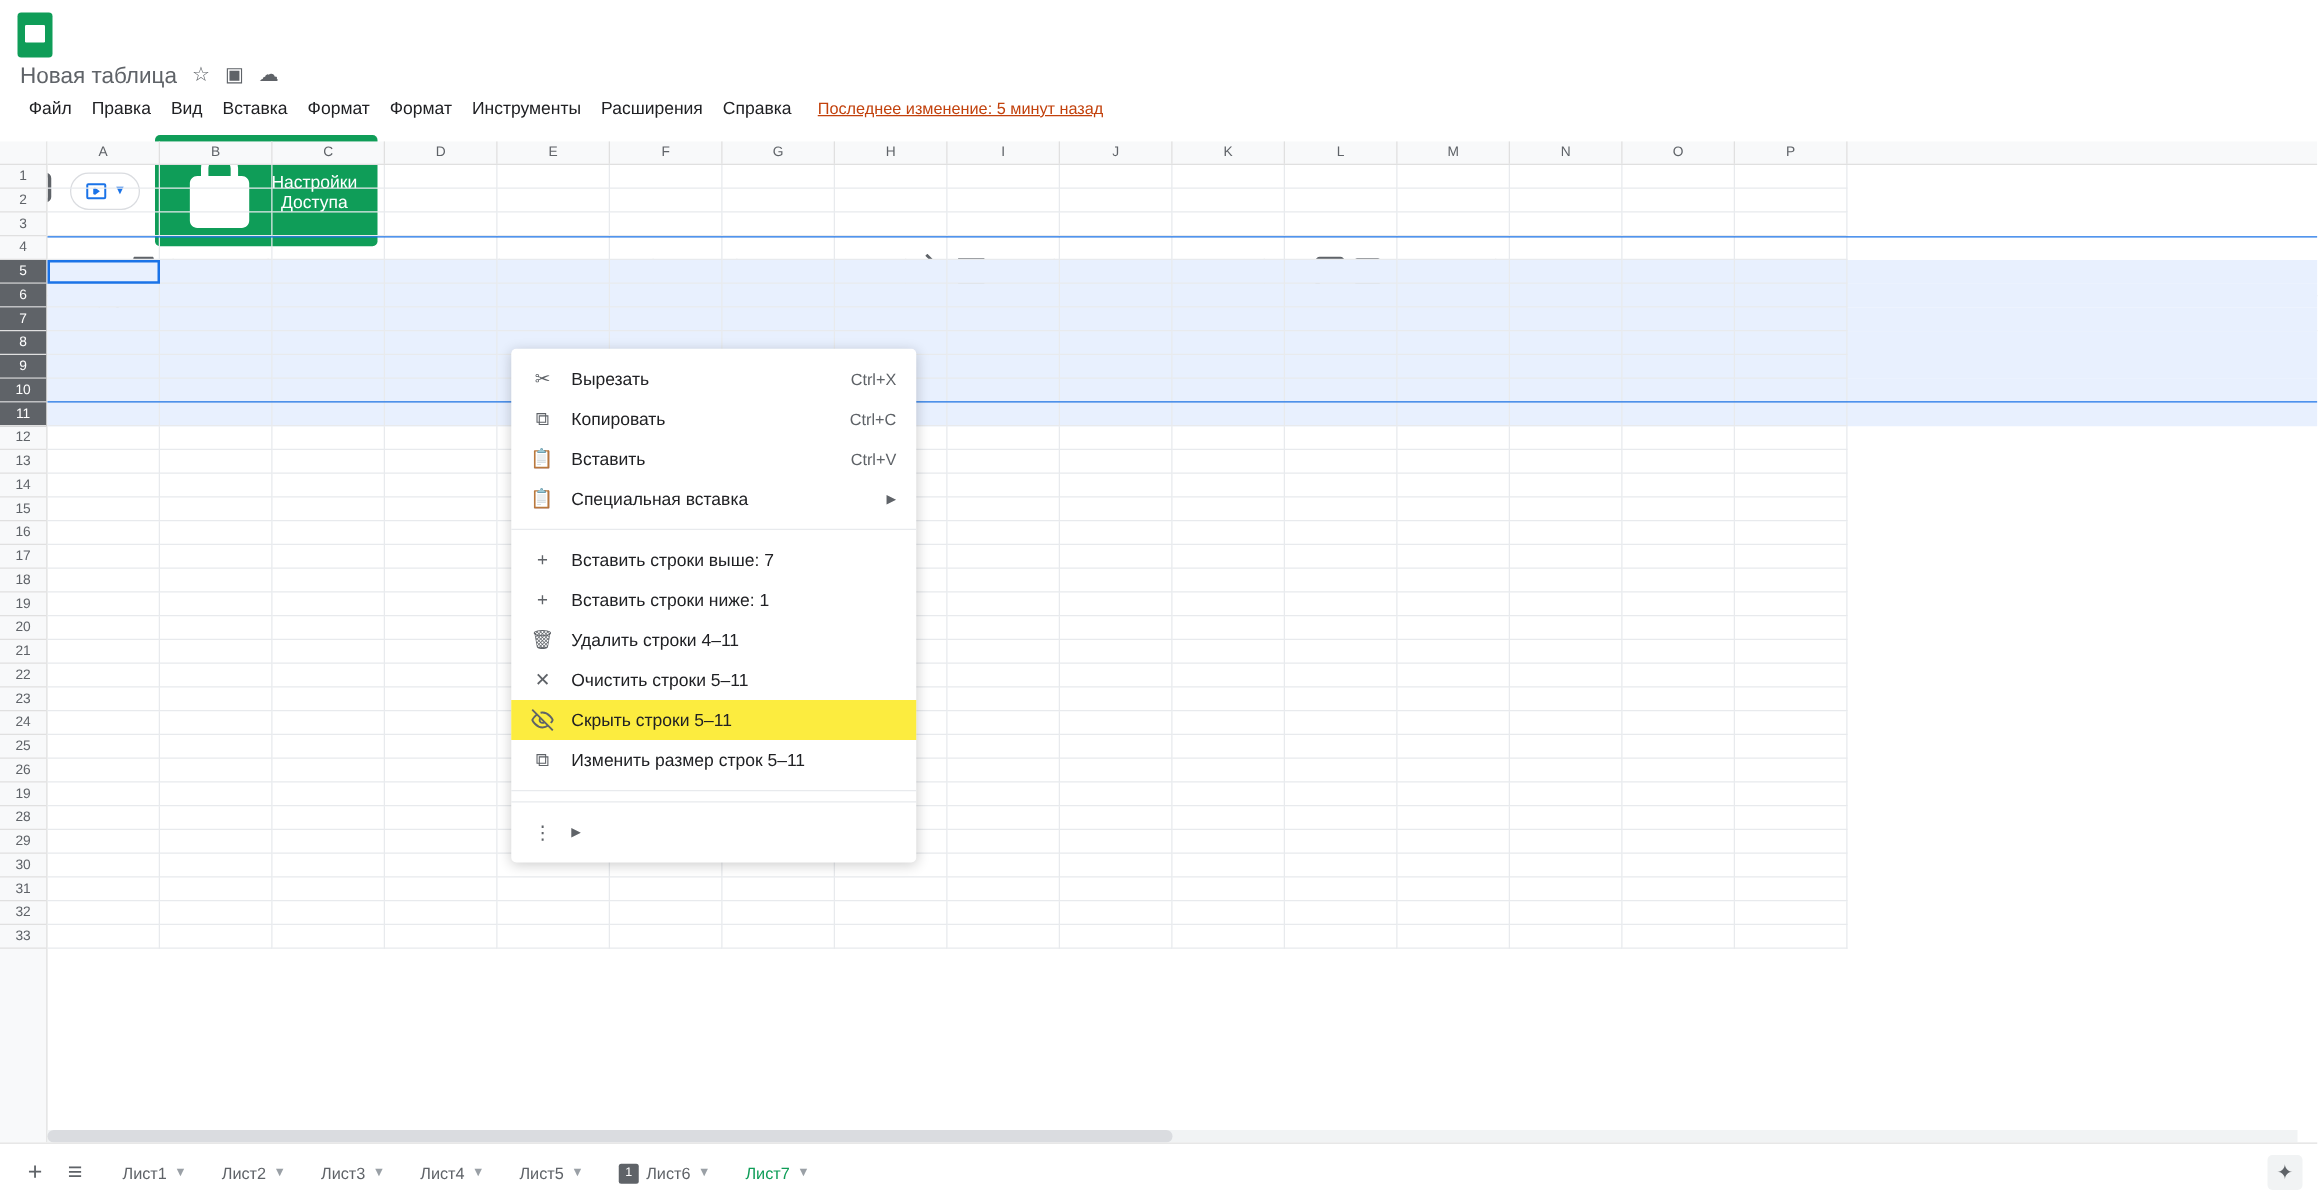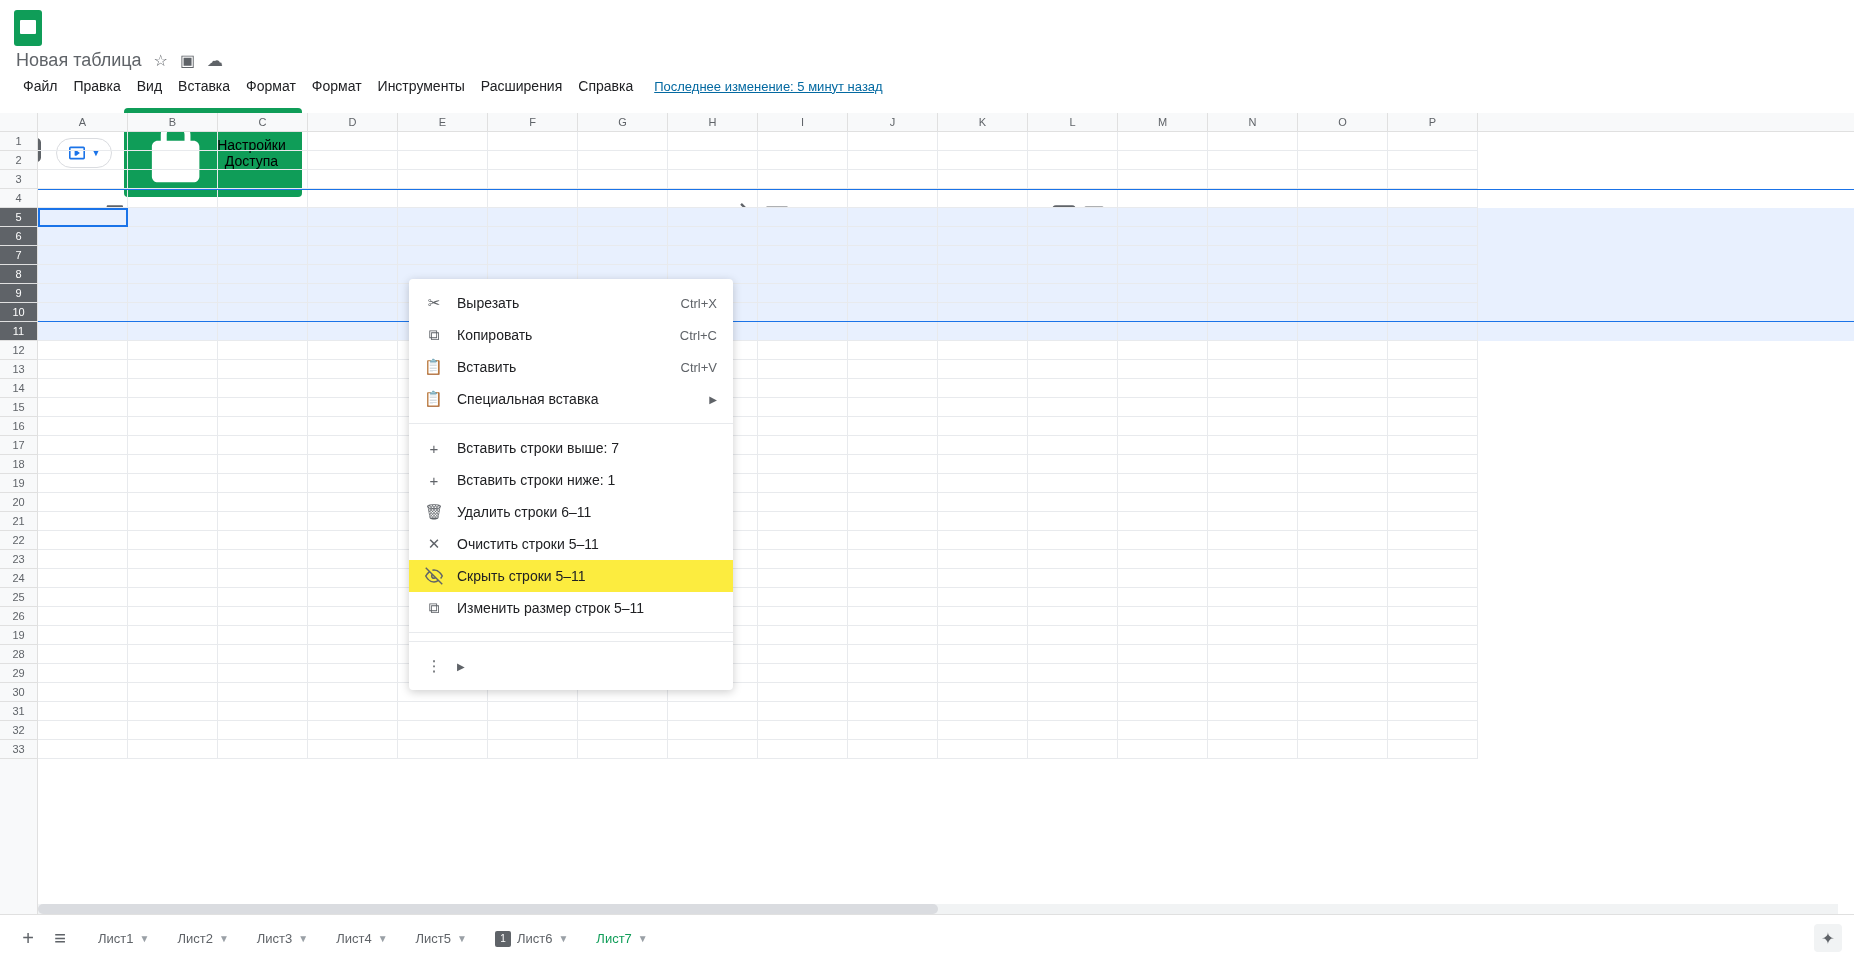--- a/index.html
+++ b/index.html
@@ -9,25 +9,25 @@
 .logo { width: 40px; height: 40px; display: flex; align-items: center; justify-content: center; }
 .logo-box { width: 28px; height: 36px; background: #0f9d58; border-radius: 3px; position: relative; }
 .logo-box::after { content: ''; position: absolute; top: 10px; left: 6px; right: 6px; height: 14px; background: #fff; border-radius: 1px; }
 .title-area { flex: 1; padding-left: 8px; }
 .title-row { display: flex; align-items: center; gap: 12px; height: 24px; }
 .doc-title { font-size: 18px; color: #5f6368; }
 .title-icons { display: flex; gap: 12px; color: #5f6368; }
 .title-icons span { cursor: pointer; font-size: 16px; }
 .menu-row { display: flex; gap: 2px; align-items: center; height: 28px; }
 .menu-item { padding: 4px 7px; font-size: 14px; color: #202124; cursor: pointer; border-radius: 4px; }
-.last-edit { font-size: 13px; color: #0369a1; text-decoration: underline; margin-left: 12px; cursor: pointer; }
+.last-edit { font-size: 13px; color: #c2410c; text-decoration: underline; margin-left: 12px; cursor: pointer; }
 .header-right { display: flex; align-items: center; gap: 12px; padding-top: 8px; }
 .icon-btn { width: 36px; height: 36px; display: flex; align-items: center; justify-content: center; color: #5f6368; cursor: pointer; border-radius: 50%; font-size: 20px; }
 .present-btn { display: flex; align-items: center; border: 1px solid #dadce0; border-radius: 18px; padding: 6px 10px; cursor: pointer; color: #1a73e8; gap: 4px; }
-.share-btn { background: #0f9d58; color: #000000; border: none; border-radius: 4px; padding: 9px 16px; font-size: 14px; font-weight: 500; cursor: pointer; display: flex; align-items: center; gap: 6px; }
+.share-btn { background: #0f9d58; color: #ffffff; border: none; border-radius: 4px; padding: 9px 16px; font-size: 14px; font-weight: 500; cursor: pointer; display: flex; align-items: center; gap: 6px; }
 
 .toolbar { height: 40px; border-bottom: 1px solid #e0e0e0; display: flex; align-items: center; padding: 0 12px; gap: 2px; }
 .tb-btn { width: 28px; height: 28px; display: flex; align-items: center; justify-content: center; color: #5f6368; cursor: pointer; border-radius: 2px; font-size: 15px; }
 .tb-sep { width: 1px; height: 20px; background: #e0e0e0; margin: 0 6px; }
 .tb-select { display: flex; align-items: center; padding: 4px 6px; color: #5f6368; font-size: 13px; cursor: pointer; border-radius: 2px; gap: 4px; }
 .tb-font { width: 80px; overflow: hidden; text-overflow: ellipsis; white-space: nowrap; }
 .tb-right { margin-left: auto; }
 
 .formula-bar { height: 28px; border-bottom: 1px solid #e0e0e0; display: flex; align-items: center; }
 .name-box { width: 80px; height: 100%; border-right: 1px solid #e0e0e0; display: flex; align-items: center; padding: 0 8px; font-size: 13px; color: #202124; }
@@ -923,21 +923,21 @@
   <div class="ctx-item">
     <span class="ctx-icon">+</span>
     <span class="ctx-label">Вставить строки выше: 7</span>
   </div>
   <div class="ctx-item">
     <span class="ctx-icon">+</span>
     <span class="ctx-label">Вставить строки ниже: 1</span>
   </div>
   <div class="ctx-item">
     <span class="ctx-icon">🗑</span>
-    <span class="ctx-label">Удалить строки 6–11</span>
+    <span class="ctx-label">Удалить строки 4–11</span>
   </div>
   <div class="ctx-item">
     <span class="ctx-icon">✕</span>
     <span class="ctx-label">Очистить строки 5–11</span>
   </div>
   <div class="ctx-item highlight">
     <span class="ctx-icon">
       <svg viewBox="0 0 24 24" fill="none" stroke="currentColor" stroke-width="2">
           <path d="M17.94 17.94A10.07 10.07 0 0 1 12 20c-7 0-11-8-11-8a18.45 18.45 0 0 1 5.06-5.94M9.9 4.24A9.12 9.12 0 0 1 12 4c7 0 11 8 11 8a18.5 18.5 0 0 1-2.16 3.19m-6.72-1.07a3 3 0 1 1-4.24-4.24"></path>
           <line x1="1" y1="1" x2="23" y2="23"></line>

